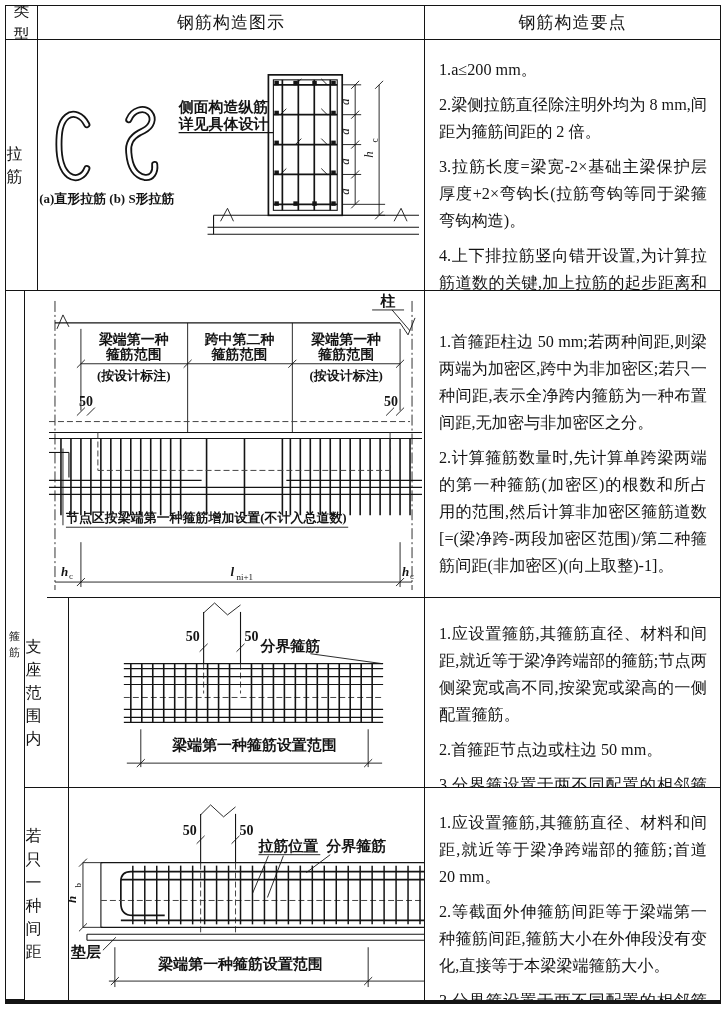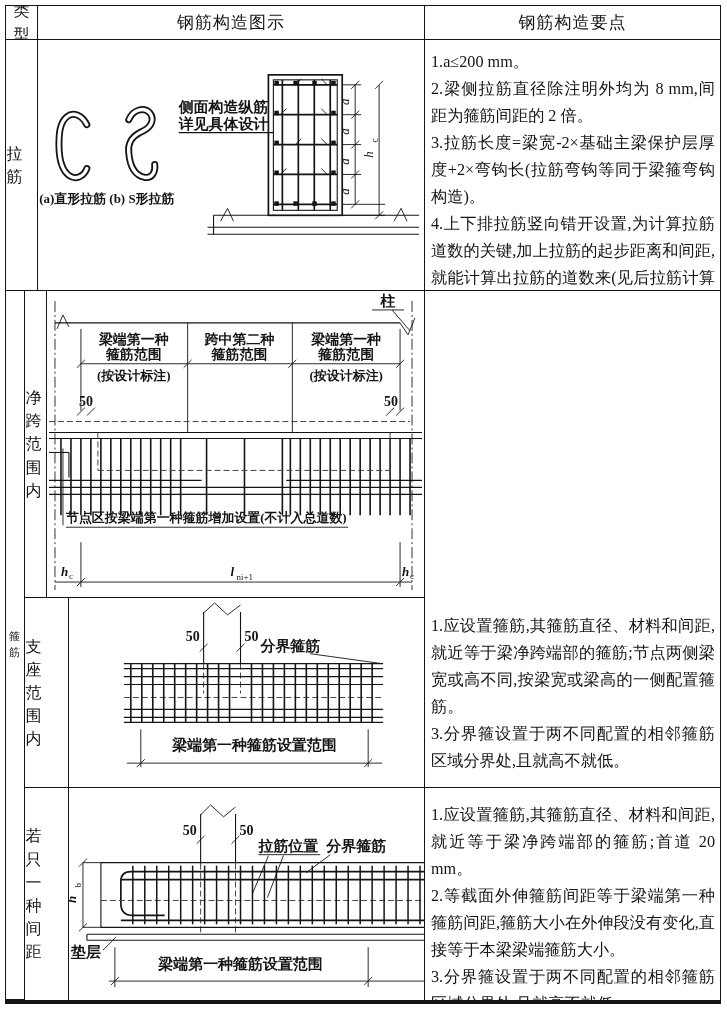--- a/index.html
+++ b/index.html
@@ -15,21 +15,21 @@
     background:#fff;
   }
   .cell{box-sizing:border-box;border-right:1.1px solid #141414;border-bottom:1.1px solid #141414;overflow:hidden;}
   .noBR{border-right:none;}
   .noBB{border-bottom:none;}
   .hcell{display:flex;align-items:center;justify-content:center;font-size:17px;letter-spacing:1px;}
   .vcell{display:flex;align-items:center;justify-content:flex-start;}
   .vtext{width:17px;text-align:center;word-break:break-all;line-height:1.45;font-size:16px;letter-spacing:0;}
   .vtext.small{font-size:11px;}
   .points{padding:0 5px 0 6px;font-size:16.2px;line-height:27px;text-align:justify;}
-  .points p{margin:0;}
+  .points p{margin:8px;}
   .pt-r1{padding-top:9px;}
   .pt-r2{padding-top:30px;}
   .pt-r3{padding-top:15px;}
   .pt-r4{padding-top:14px;}
   svg{display:block;width:100%;height:100%;}
   svg text{font-family:"Liberation Serif","DejaVu Serif",serif;fill:#141414;}
   .b{font-weight:bold;}
   .it{font-style:italic;}
   .ln{stroke:#141414;stroke-width:1.1;fill:none;}
   .ln2{stroke:#141414;stroke-width:1.7;fill:none;}
@@ -156,23 +156,20 @@
       <p>1.a≤200 mm。</p>
       <p>2.梁侧拉筋直径除注明外均为 8 mm,间距为箍筋间距的 2 倍。</p>
       <p>3.拉筋长度=梁宽-2×基础主梁保护层厚度+2×弯钩长(拉筋弯钩等同于梁箍弯钩构造)。</p>
       <p>4.上下排拉筋竖向错开设置,为计算拉筋道数的关键,加上拉筋的起步距离和间距,就能计算出拉筋的道数来(见后拉筋计算实例分析)。</p>
     </div>
 
     <div class="cell vcell" style="grid-area:3/1/6/2">
       <div class="vtext small">箍筋</div>
     </div>
 
-    <div class="cell vcell" style="grid-area:3/2/4/4">
-      <div class="vtext">净跨范围内</div>
-    </div>
     <div class="cell" style="grid-area:3/4/4/6">
       <svg viewBox="0 0 378 307" preserveAspectRatio="none">
         <g>
           <line class="dashdot" x1="8" y1="10" x2="8" y2="300"></line>
           <line class="dashdot" x1="366" y1="10" x2="366" y2="300"></line>
         </g>
         <g>
           <line class="ln" x1="8" y1="32" x2="354" y2="32"></line>
           <polyline class="thin" points="10,38 16,24 22,36"></polyline>
         </g>
@@ -272,20 +269,24 @@
           <line x1="350" y1="296" x2="358" y2="288"></line>
         </g>
         <text class="it b" font-size="13" x="14" y="286">h</text>
         <text font-size="9" x="22" y="289">c</text>
         <text class="it b" font-size="13" x="184" y="286">l</text>
         <text font-size="9" x="190" y="290">ni+1</text>
         <text class="it b" font-size="13" x="356" y="286">h</text>
         <text font-size="9" x="364" y="289">c</text>
       </svg>
     </div>
+    <div class="cell points pt-r2 noBR" style="grid-area:3/6/4/7">
+      <p>1.首箍距柱边 50 mm;若两种间距,则梁两端为加密区,跨中为非加密区;若只一种间距,表示全净跨内箍筋为一种布置间距,无加密与非加密区之分。</p>
+      <p>2.计算箍筋数量时,先计算单跨梁两端的第一种箍筋(加密区)的根数和所占用的范围,然后计算非加密区箍筋道数[=(梁净跨-两段加密区范围)/第二种箍筋间距(非加密区)(向上取整)-1]。</p>
+    </div>
 
     <div class="cell vcell" style="grid-area:4/2/5/5">
       <div class="vtext">支座范围内</div>
     </div>
     <div class="cell" style="grid-area:4/5/5/6">
       <svg viewBox="0 0 356 190" preserveAspectRatio="none">
         <g>
           <line class="ln" x1="135" y1="14" x2="135" y2="66"></line>
           <line class="ln" x1="172" y1="14" x2="172" y2="66"></line>
           <line class="dash" x1="135" y1="66" x2="135" y2="96"></line>
@@ -341,20 +342,21 @@
           <line x1="300" y1="132" x2="300" y2="170"></line>
           <line x1="58" y1="166" x2="314" y2="166"></line>
           <line x1="68" y1="170" x2="76" y2="162"></line>
           <line x1="296" y1="170" x2="304" y2="162"></line>
         </g>
         <text class="b" x="186" y="153" font-size="15" text-anchor="middle">梁端第一种箍筋设置范围</text>
       </svg>
     </div>
     <div class="cell points pt-r3 noBR" style="grid-area:4/6/5/7">
       <p>1.应设置箍筋,其箍筋直径、材料和间距,就近等于梁净跨端部的箍筋;节点两侧梁宽或高不同,按梁宽或梁高的一侧配置箍筋。</p>
+      <p>2.首箍距节点边或柱边 50 mm。</p>
       <p>3.分界箍设置于两不同配置的相邻箍筋区域分界处,且就高不就低。</p>
     </div>
 
     <div class="cell vcell noBB" style="grid-area:5/2/6/5">
       <div class="vtext">若只一种间距</div>
     </div>
     <div class="cell noBB" style="grid-area:5/5/6/6">
       <svg viewBox="0 0 356 213" preserveAspectRatio="none">
         <g>
           <line class="ln" x1="132" y1="26" x2="132" y2="76"></line>

